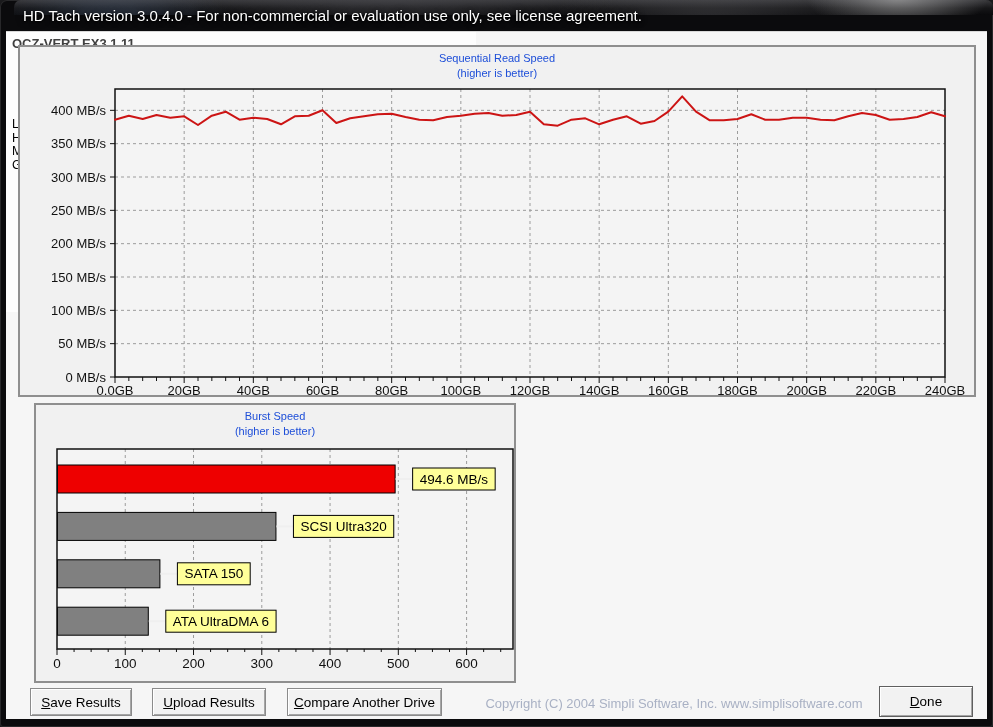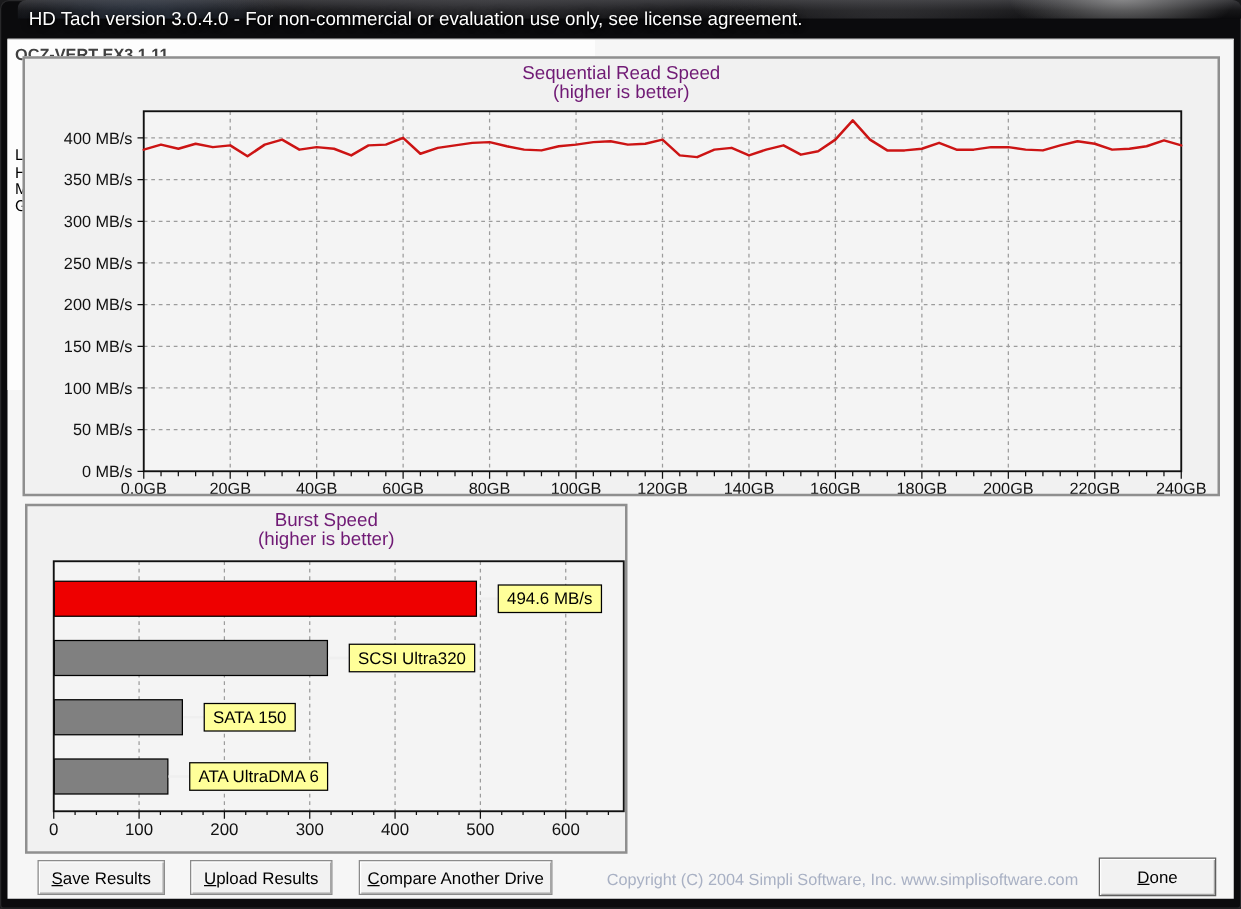--- a/index.html
+++ b/index.html
@@ -15,26 +15,26 @@
       radial-gradient(300px 90px at 38% -50%, rgba(75,75,80,.55), transparent 75%),
       linear-gradient(180deg,#39393c 0%, #161618 55%, #0a0a0c 100%);
     border-radius:7px 7px 0 0; }
   #title-text { position:absolute; left:9px; top:7px; font-size:15px; color:#ffffff; white-space:nowrap;
     text-shadow:0 0 7px rgba(0,0,0,.95), 0 1px 2px rgba(0,0,0,.9); }
   #client { position:absolute; left:6px; top:31px; width:981px; height:688px;
     background:#f6f6f6; border-top:1px solid #d8d8d8; }
 
   .panel { position:absolute; border:2px solid #8f8f8f; background:#f1f1f1; }
   #seq-panel   { left:12px;  top:13px;  width:958px; height:352px; }
-  #burst-panel { left:14px;  top:371px; width:482px; height:280px;padding-left:12px; }
+  #burst-panel { left:28px;  top:371px; width:482px; height:280px;padding-left:12px; }
   #info-panel  { left:502px; top:371px; width:470px; height:280px;
     border-color:#808080 #ffffff #ffffff #808080; background:#fdfdfd; padding:4px 6px; }
 
   .chart-title { position:absolute; left:0; top:4px; width:100%; text-align:center;
-    color:#701a75; font-size:15px; line-height:15px; z-index:2; pointer-events:none; }
+    color:#1d4ed8; font-size:11px; line-height:15px; z-index:2; pointer-events:none; }
   .chart-svg { position:absolute; left:0; top:0; }
 
   #info-panel .drive { color:#404040; font-weight:bold; font-size:13px; line-height:15px; }
   #info-panel .detail { margin-left:8px; font-size:12.5px; line-height:13.5px; color:#000; }
   #info-panel .notes { margin-top:13px; }
   #info-panel .note { font-size:12.5px; line-height:13.5px; color:#000; }
 
   .btn { position:absolute; height:28px; background:#f2f2f2; border:1px solid #8b8b8b;
     box-shadow:inset 1px 1px 0 #ffffff, inset -1px -1px 0 #a6a6a6;
     font-family:"Liberation Sans",sans-serif; font-size:13.5px; color:#000; cursor:pointer;

